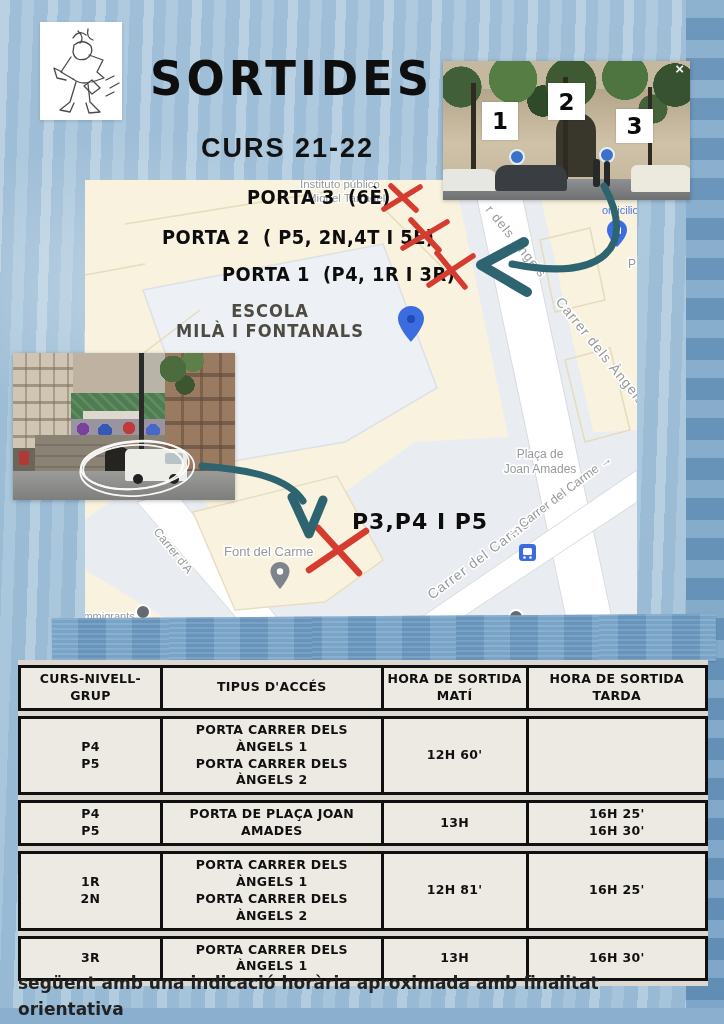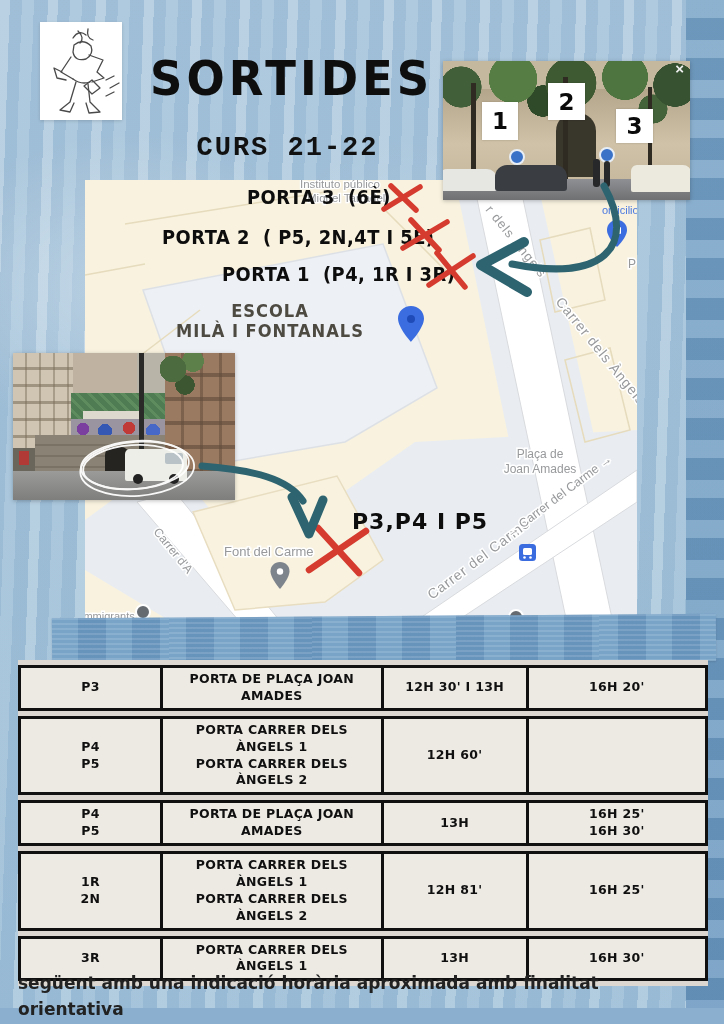--- a/index.html
+++ b/index.html
@@ -9,21 +9,21 @@
       radial-gradient(ellipse 300px 220px at 18% 28%, rgba(255,255,255,.30), transparent 70%),
       radial-gradient(ellipse 260px 420px at 55% 42%, rgba(255,255,255,.25), transparent 70%),
       repeating-linear-gradient(92deg, rgba(255,255,255,.20) 0 10px, rgba(138,172,203,.30) 10px 22px, rgba(255,255,255,.07) 22px 34px, rgba(122,158,194,.20) 34px 48px),
       linear-gradient(#a9c6dc,#9fc0d8);}
   .band-right{position:absolute;left:686px;top:0;width:38px;height:1024px;
     background:repeating-linear-gradient(180deg, rgba(255,255,255,.14) 0 18px, rgba(70,110,150,.25) 18px 40px), linear-gradient(180deg,#7aa5c8,#6a97bf);}
   .band-bottom{position:absolute;left:0;top:1008px;width:724px;height:16px;background:#8bb0cf;}
   
   .logo-box{position:absolute;left:40px;top:22px;width:82px;height:98px;background:#fff;box-shadow:0 1px 3px rgba(0,0,0,.15);}
   .title{position:absolute;left:150px;top:52px;width:260px;text-align:center;font-size:45px;font-weight:800;letter-spacing:4px;color:#0e0e0e;transform:scaleY(1.08);font-family:"DejaVu Sans",sans-serif;}
-  .subtitle{position:absolute;left:150px;top:133px;width:275px;text-align:center;font-size:27px;font-weight:800;letter-spacing:2px;color:#111;font-family:Liberation Mono, monospace;}
+  .subtitle{position:absolute;left:150px;top:133px;width:275px;text-align:center;font-size:27px;font-weight:800;letter-spacing:2px;color:#111;font-family:Liberation Sans, sans-serif;}
   
   .map{position:absolute;left:85px;top:180px;width:552px;height:462px;background:#f8f2df;}
   .map svg{display:block;}
   .map-overlay-label{position:absolute;font-family:"DejaVu Sans",sans-serif;font-weight:800;color:#0d0d0d;white-space:nowrap;}
   .porta{font-size:19px;letter-spacing:.5px;transform:scaleX(.94);transform-origin:left;}
   .porta .gap{display:inline-block;width:14px;}
   .school{font-size:17px;letter-spacing:1px;color:#4d4a42;text-align:center;line-height:1.15;transform:scaleX(.96);}
   .exit-label{font-size:22px;letter-spacing:1px;}
   
   .photo-top{position:absolute;left:443px;top:61px;width:247px;height:139px;background:#c4b89e;overflow:hidden;box-shadow:0 1px 4px rgba(0,0,0,.25);}
@@ -271,33 +271,25 @@
 
   <div class="table-wrap">
     <table class="sortides">
       <colgroup>
           <col style="width:21%">
           <col style="width:32%">
           <col style="width:21%">
           <col style="width:26%">
         </colgroup>
       <tbody>
-      <tr>
-        <td class="c1">
-              <span class="cell-line">P3</span>
-            </td>
-        <td>
-              <span class="cell-line">PORTA DE PLAÇA JOAN AMADES</span>
-            </td>
-        <td>
-              <span class="cell-line">12H 30' I 13H</span>
-            </td>
-        <td>
-              <span class="cell-line">16H 20'</span>
-            </td>
+          <tr>
+        <th class="c1">CURS-NIVELL-GRUP</th>
+        <th>TIPUS D'ACCÉS</th>
+        <th>HORA DE SORTIDA MATÍ</th>
+        <th>HORA DE SORTIDA TARDA</th>
       </tr>
       <tr>
         <td class="c1">
               <span class="cell-line">P4</span>
               <span class="cell-line">P5</span>
             </td>
         <td>
               <span class="cell-line">PORTA CARRER DELS ÀNGELS 1</span>
               <span class="cell-line">PORTA CARRER DELS ÀNGELS 2</span>
             </td>

